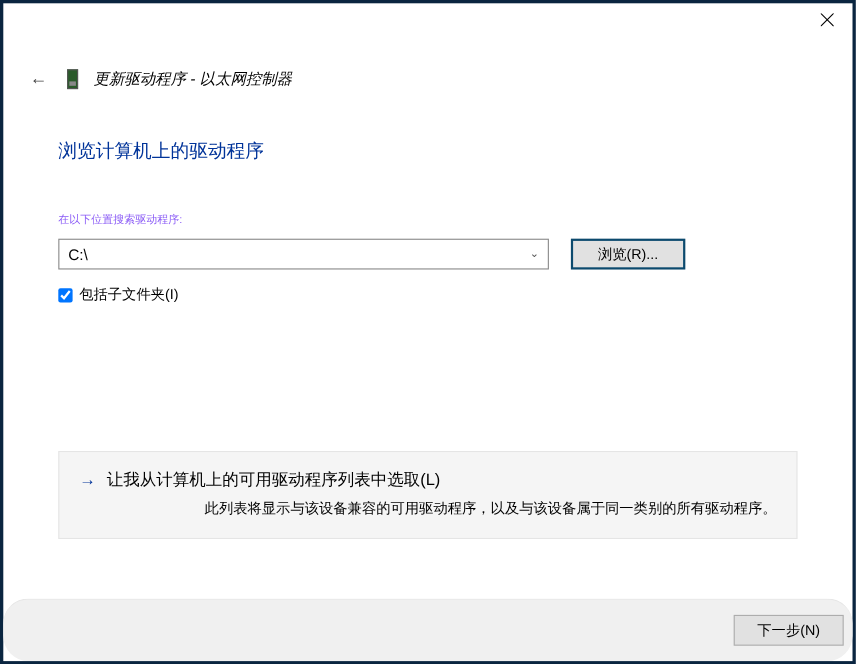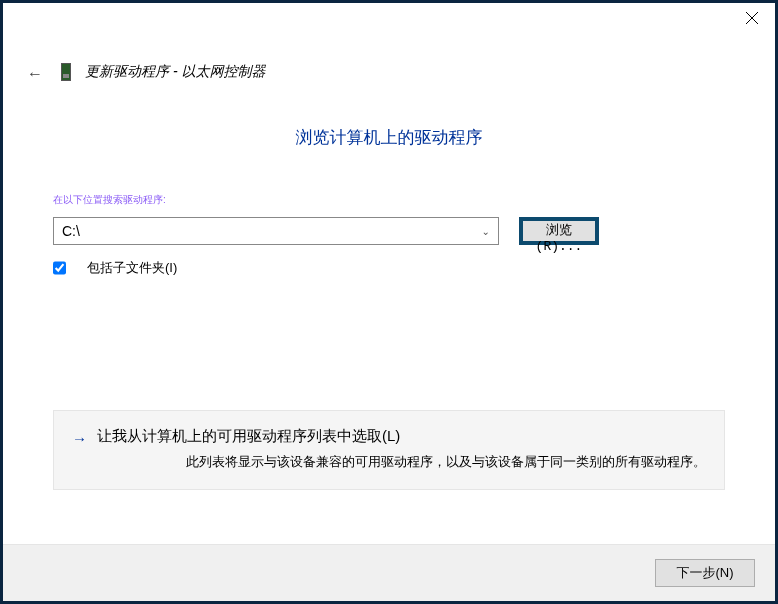--- a/index.html
+++ b/index.html
@@ -77,21 +77,20 @@
       flex: 1;
       padding: 40px 50px 0 50px;
       display: flex;
       flex-direction: column;
     }
     .main-heading {
       font-size: 17px;
       color: #003399;
       font-weight: 400;
       margin-bottom: 44px;
-      text-align: center;
     }
     .section-label {
       font-size: 10px;
       color: #8b5cf6;
       margin-bottom: 10px;
     }
     .path-row {
       display: flex;
       gap: 20px;
       margin-bottom: 14px;
@@ -103,31 +102,32 @@
       height: 28px;
       display: flex;
       align-items: center;
       padding: 0 8px;
       justify-content: space-between;
       cursor: pointer;
     }
     .combo span:first-child { font-size: 14px; }
     .dropdown-chevron { font-size: 10px; color: #555; }
     .browse-btn {
-      width: 80px;
-      height: 28px;
-      border: 4px solid #0c4a6e;
+      width: 104px;
+      height: 28px;
+      border: 2px solid #0c4a6e;
       background: #e1e1e1;
       cursor: pointer;
       font-size: 13px;
-      font-family: Liberation Mono, monospace;
+      font-family: Liberation Sans, sans-serif;
     }
     .checkbox-row {
       display: flex;
-      gap: 21px;
+      align-items: center;
+      gap: 6px;
       font-size: 13px;
     }
     .checkbox-row input { cursor: pointer; }
     .option-card {
       margin-top: auto;
       margin-bottom: 54px;
       border: 1px solid #e5e5e5;
       background: #f5f5f5;
       padding: 16px 18px 18px 18px;
       cursor: pointer;
@@ -149,24 +149,25 @@
       font-size: 13px;
       color: #000;
       margin-top: 6px;
       margin-left: 22px;
       line-height: 1.5;
       text-align: right;
     }
     .footer {
       border-top: 1px solid #e5e5e5;
       background: #f0f0f0;
-      padding: 14px 20px;
+      padding: 14px 8px;
       display: flex;
       justify-content: flex-end;
       gap: 10px;
+      border-radius: 23px;
     }
     .footer button {
       width: 100px;
       height: 28px;
       border: 1px solid #adadad;
       background: #e1e1e1;
       cursor: pointer;
       font-size: 13px;
       font-family: inherit;
     }

